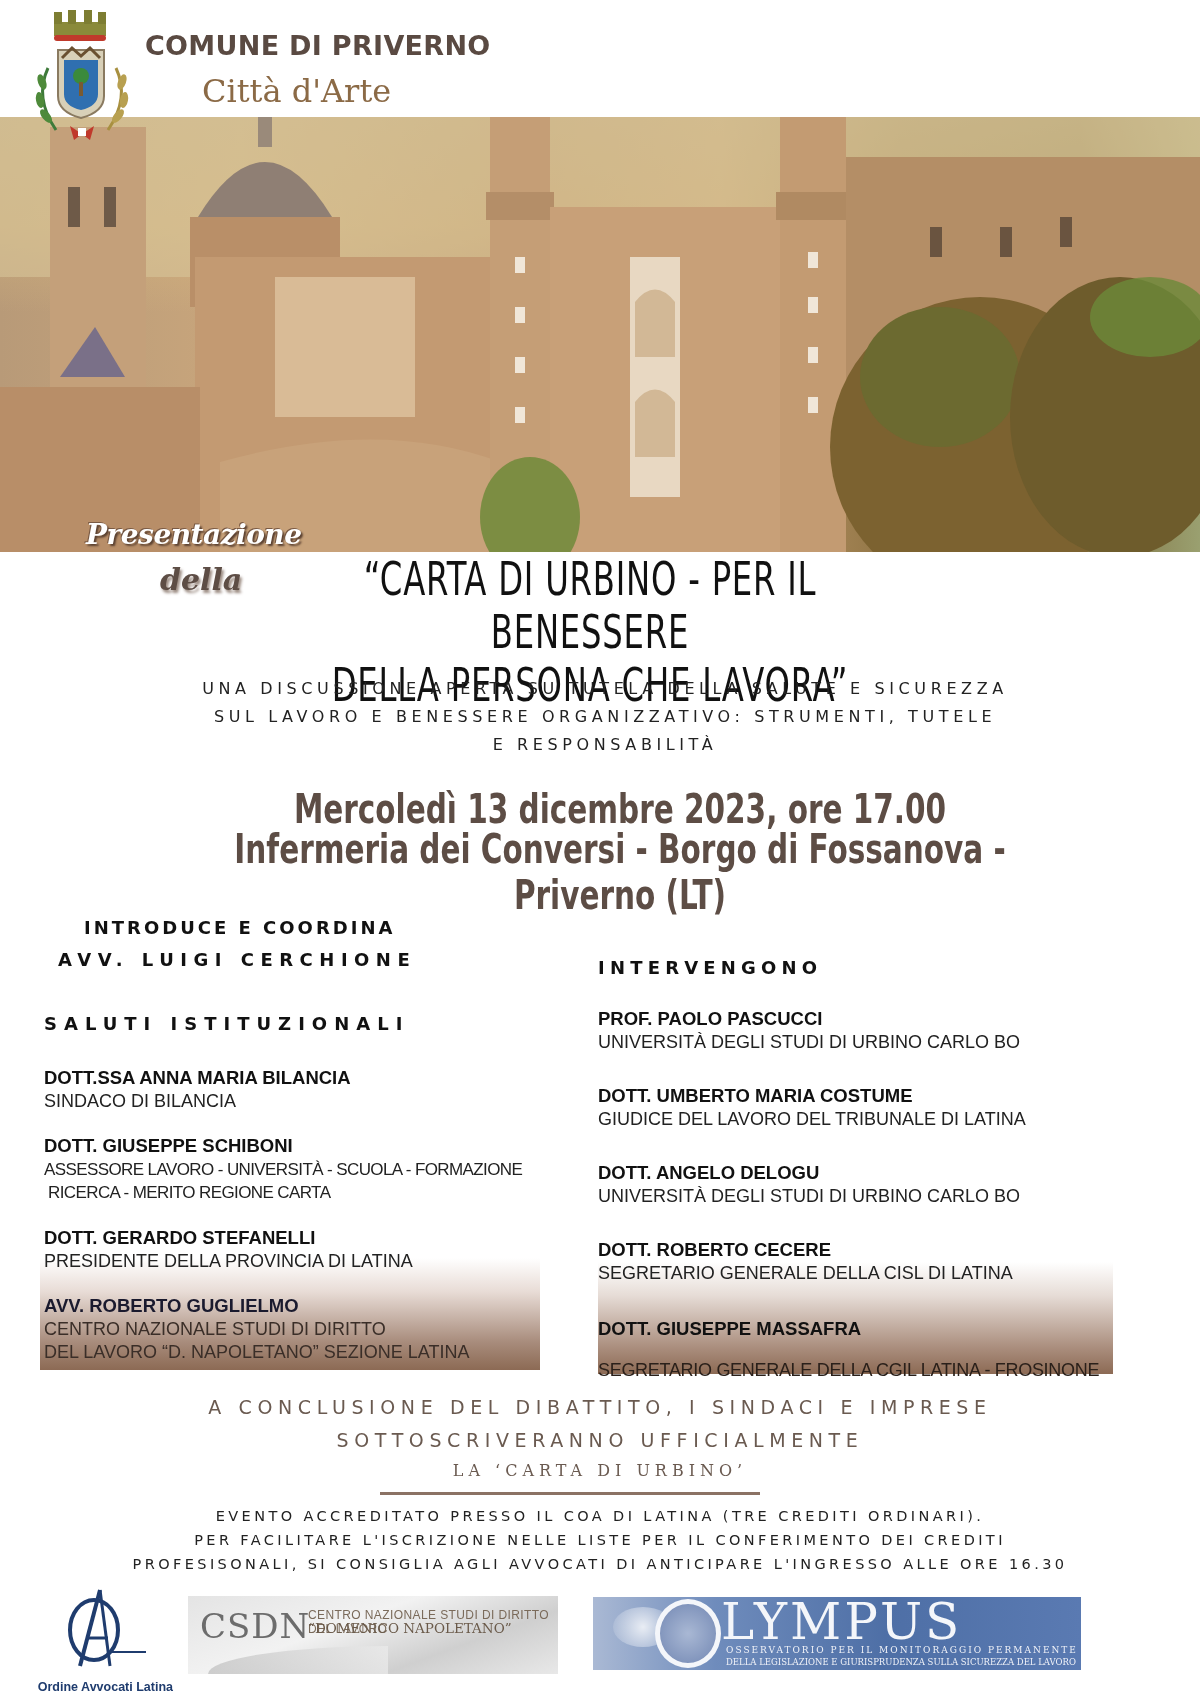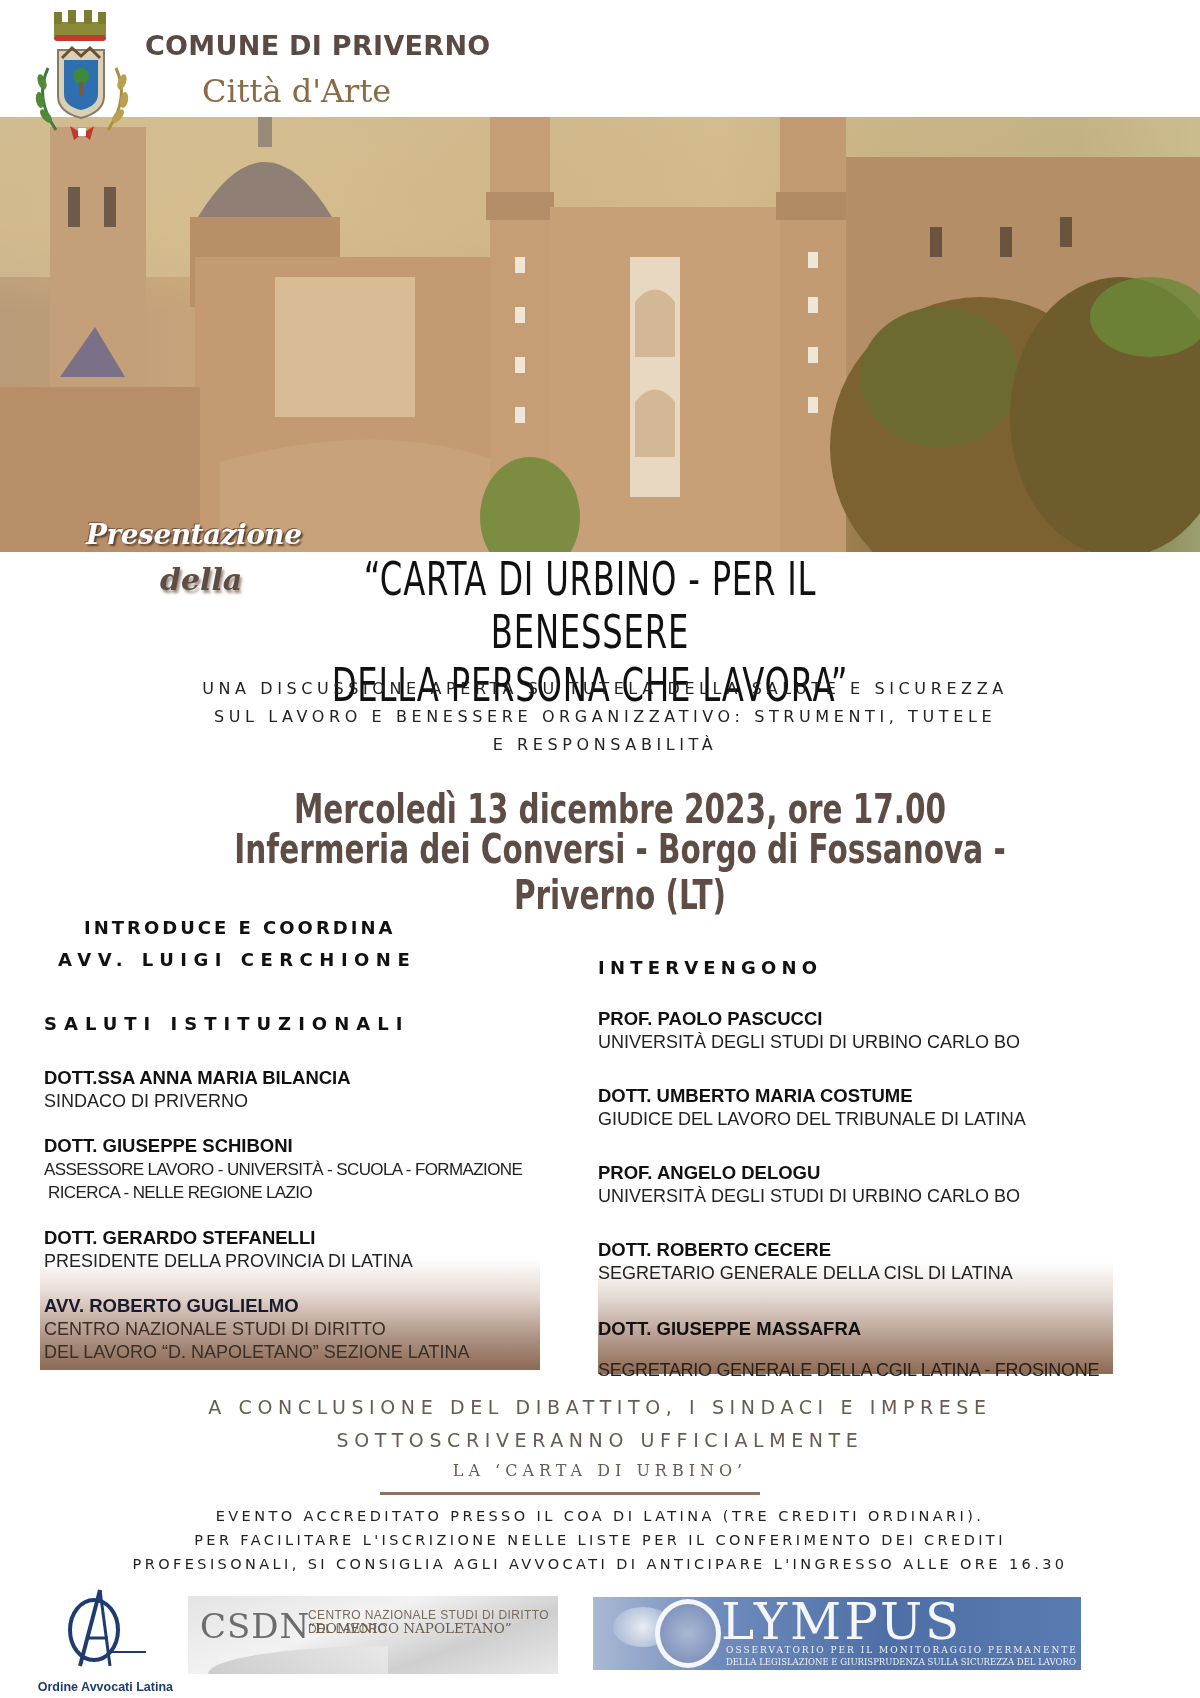--- a/index.html
+++ b/index.html
@@ -173,26 +173,26 @@
 <div class="place-line">Infermeria dei Conversi - Borgo di Fossanova - Priverno (LT)</div>
 
 <div class="section-head intro1">INTRODUCE E COORDINA</div>
 <div class="section-head intro2">AVV. LUIGI CERCHIONE</div>
 <div class="section-head saluti">SALUTI ISTITUZIONALI</div>
 
 <div class="grad-box-left"></div>
 
 <div class="person" style="left:44px; top:1066px;">
   <span class="name">DOTT.SSA ANNA MARIA BILANCIA</span>
-  <span class="role">SINDACO DI PRIVERNO</span>
+  <span class="role">SINDACO DI BILANCIA</span>
 </div>
 <div class="person" style="left:44px; top:1134px;">
   <span class="name">DOTT. GIUSEPPE SCHIBONI</span>
   <span class="role" style="font-size:17px; letter-spacing:-0.6px;">ASSESSORE LAVORO - UNIVERSITÀ - SCUOLA - FORMAZIONE</span>
-  <span class="role" style="font-size:17px; letter-spacing:-0.6px; padding-left:4px;">RICERCA - NELLE REGIONE LAZIO</span>
+  <span class="role" style="font-size:17px; letter-spacing:-0.6px; padding-left:4px;">RICERCA - MERITO REGIONE CARTA</span>
 </div>
 <div class="person" style="left:44px; top:1226px;">
   <span class="name">DOTT. GERARDO STEFANELLI</span>
   <span class="role">PRESIDENTE DELLA PROVINCIA DI LATINA</span>
 </div>
 <div class="person" style="left:44px; top:1294px;">
   <span class="name" style="color:#1a1a2e;">AVV. ROBERTO GUGLIELMO</span>
   <span class="role" style="color:#3a2e28;">CENTRO NAZIONALE STUDI DI DIRITTO</span>
   <span class="role" style="color:#3a2e28;">DEL LAVORO “D. NAPOLETANO” SEZIONE LATINA</span>
 </div>
@@ -203,21 +203,21 @@
 
 <div class="person" style="left:598px; top:1007px;">
   <span class="name">PROF. PAOLO PASCUCCI</span>
   <span class="role">UNIVERSITÀ DEGLI STUDI DI URBINO CARLO BO</span>
 </div>
 <div class="person" style="left:598px; top:1084px;">
   <span class="name">DOTT. UMBERTO MARIA COSTUME</span>
   <span class="role">GIUDICE DEL LAVORO DEL TRIBUNALE DI LATINA</span>
 </div>
 <div class="person" style="left:598px; top:1161px;">
-  <span class="name">PROF. ANGELO DELOGU</span>
+  <span class="name">DOTT. ANGELO DELOGU</span>
   <span class="role">UNIVERSITÀ DEGLI STUDI DI URBINO CARLO BO</span>
 </div>
 <div class="person" style="left:598px; top:1238px;">
   <span class="name">DOTT. ROBERTO CECERE</span>
   <span class="role">SEGRETARIO GENERALE DELLA CISL DI LATINA</span>
 </div>
 <div class="person" style="left:598px; top:1317px;">
   <span class="name">DOTT. GIUSEPPE MASSAFRA</span>
   <span class="role" style="color:#2a201a; letter-spacing:-0.3px; margin-top:18px;">SEGRETARIO GENERALE DELLA CGIL LATINA - FROSINONE</span>
 </div>

